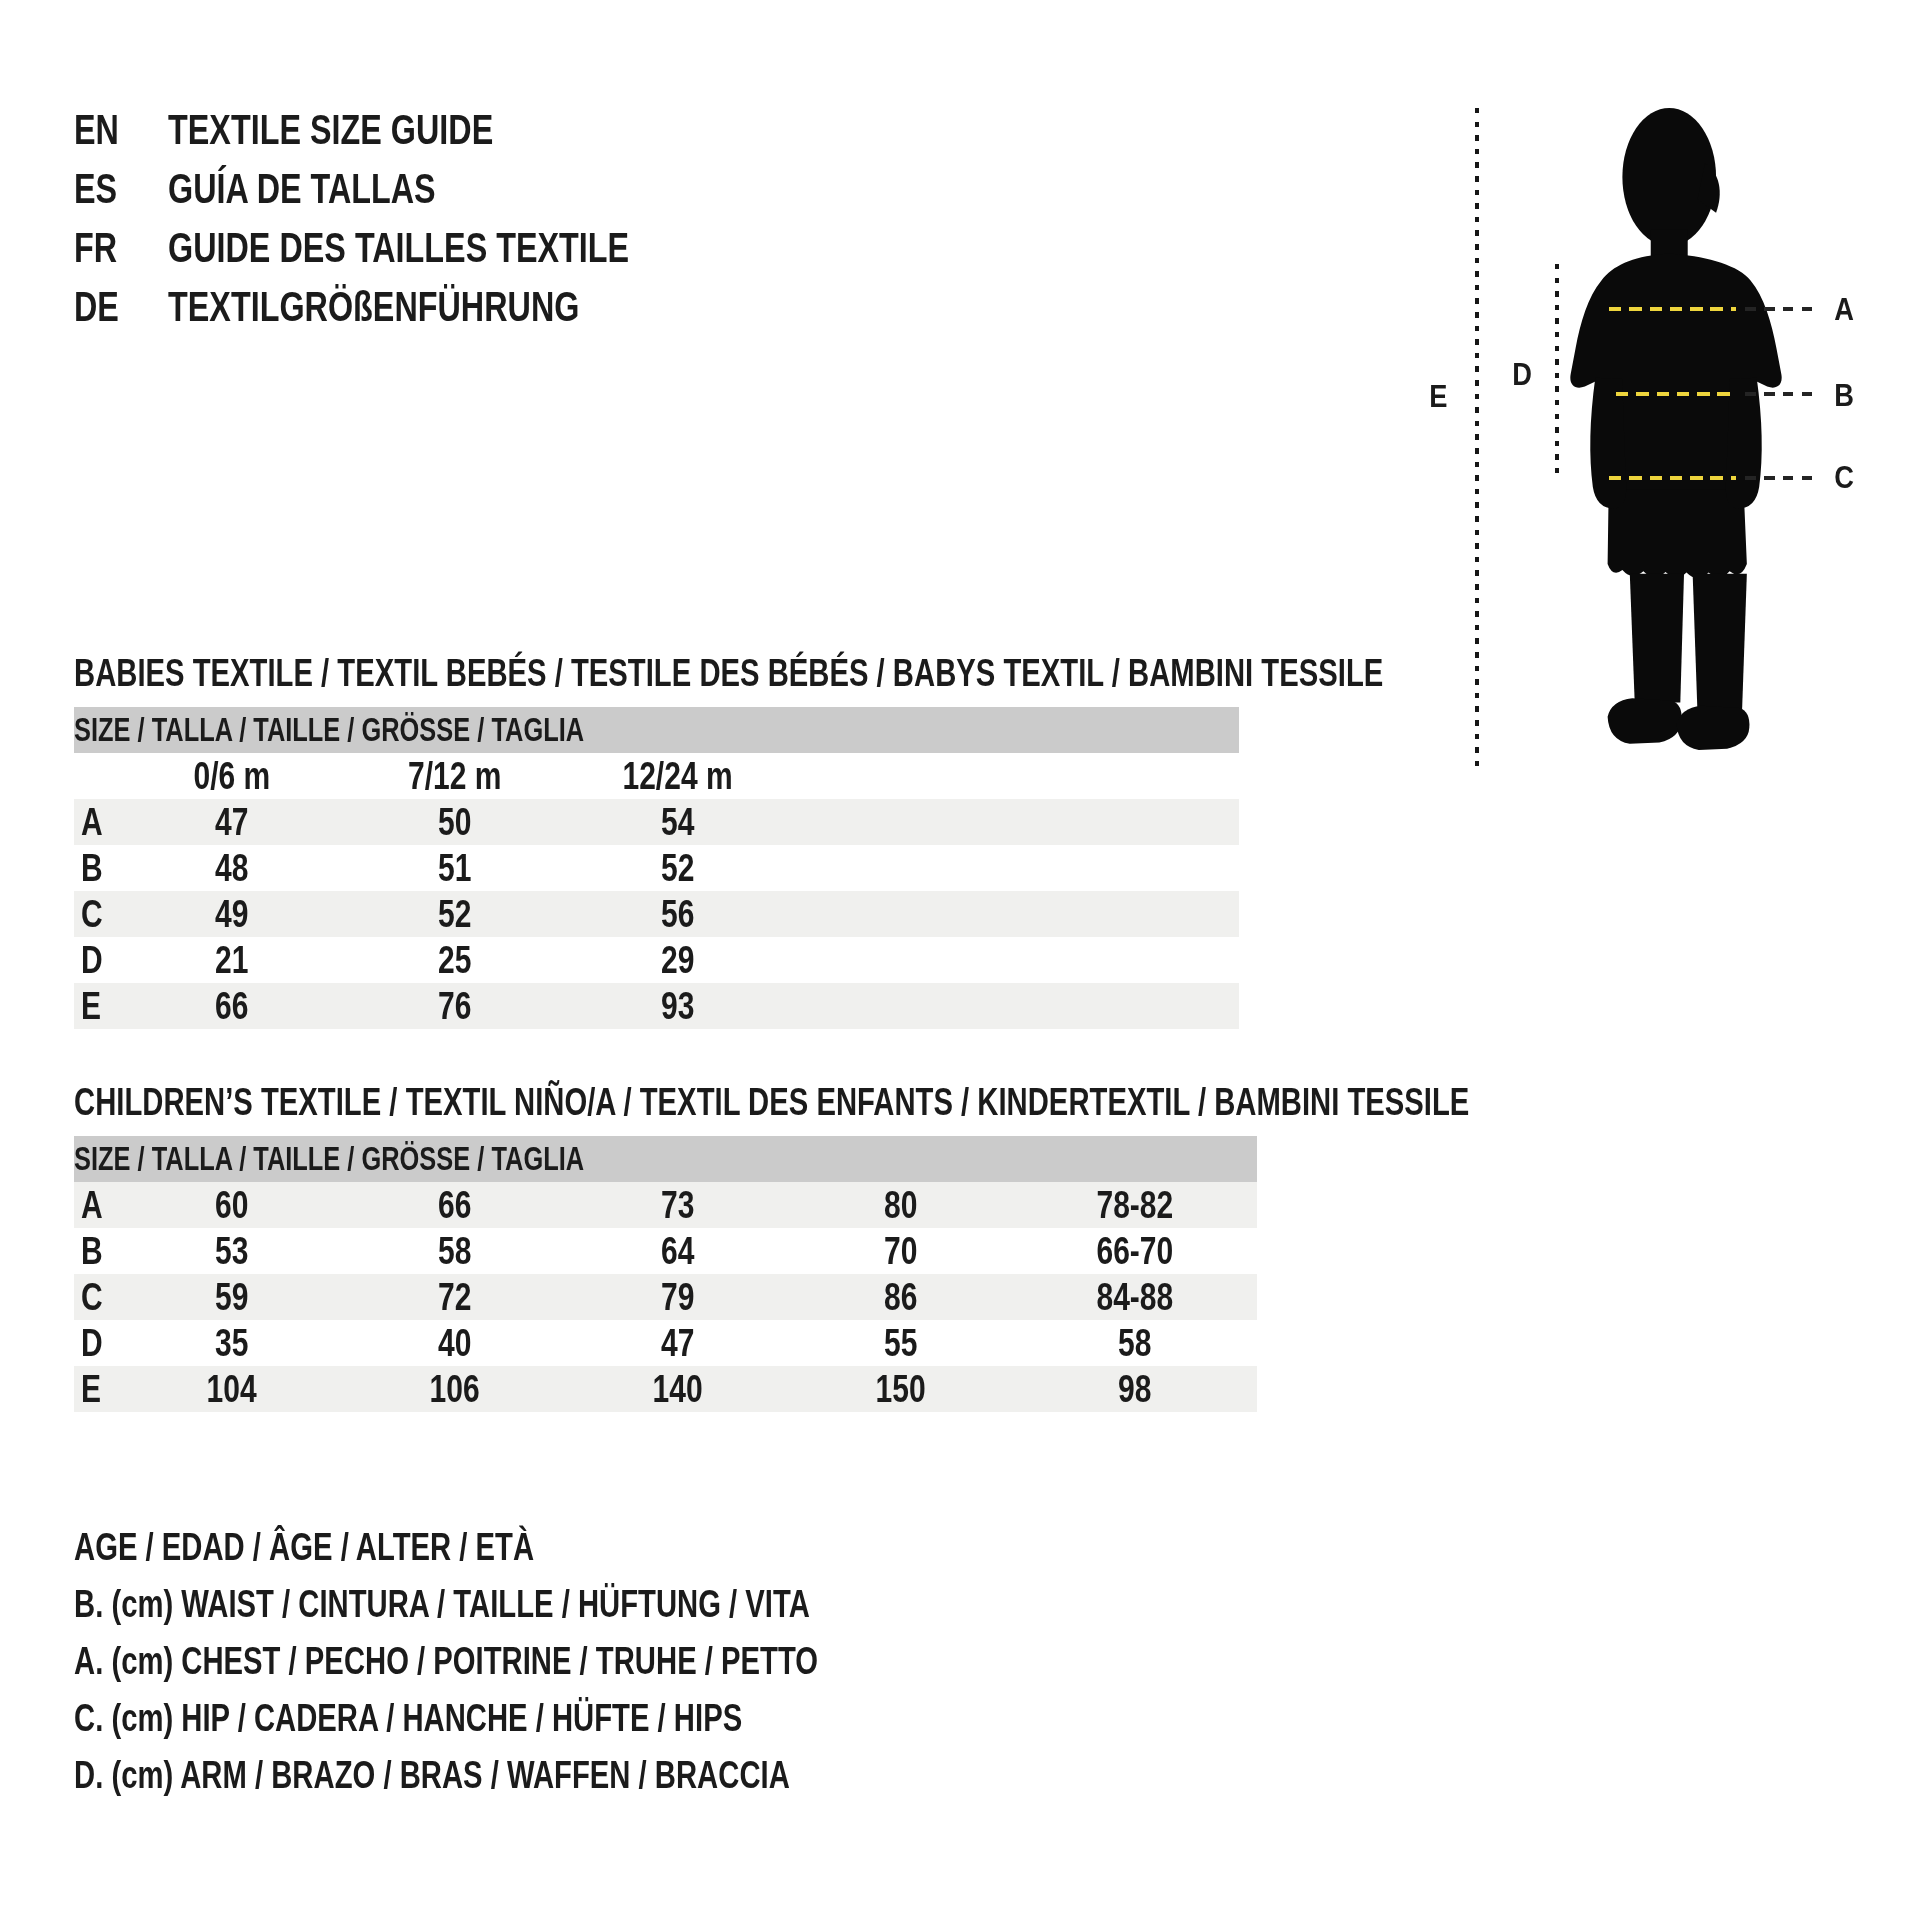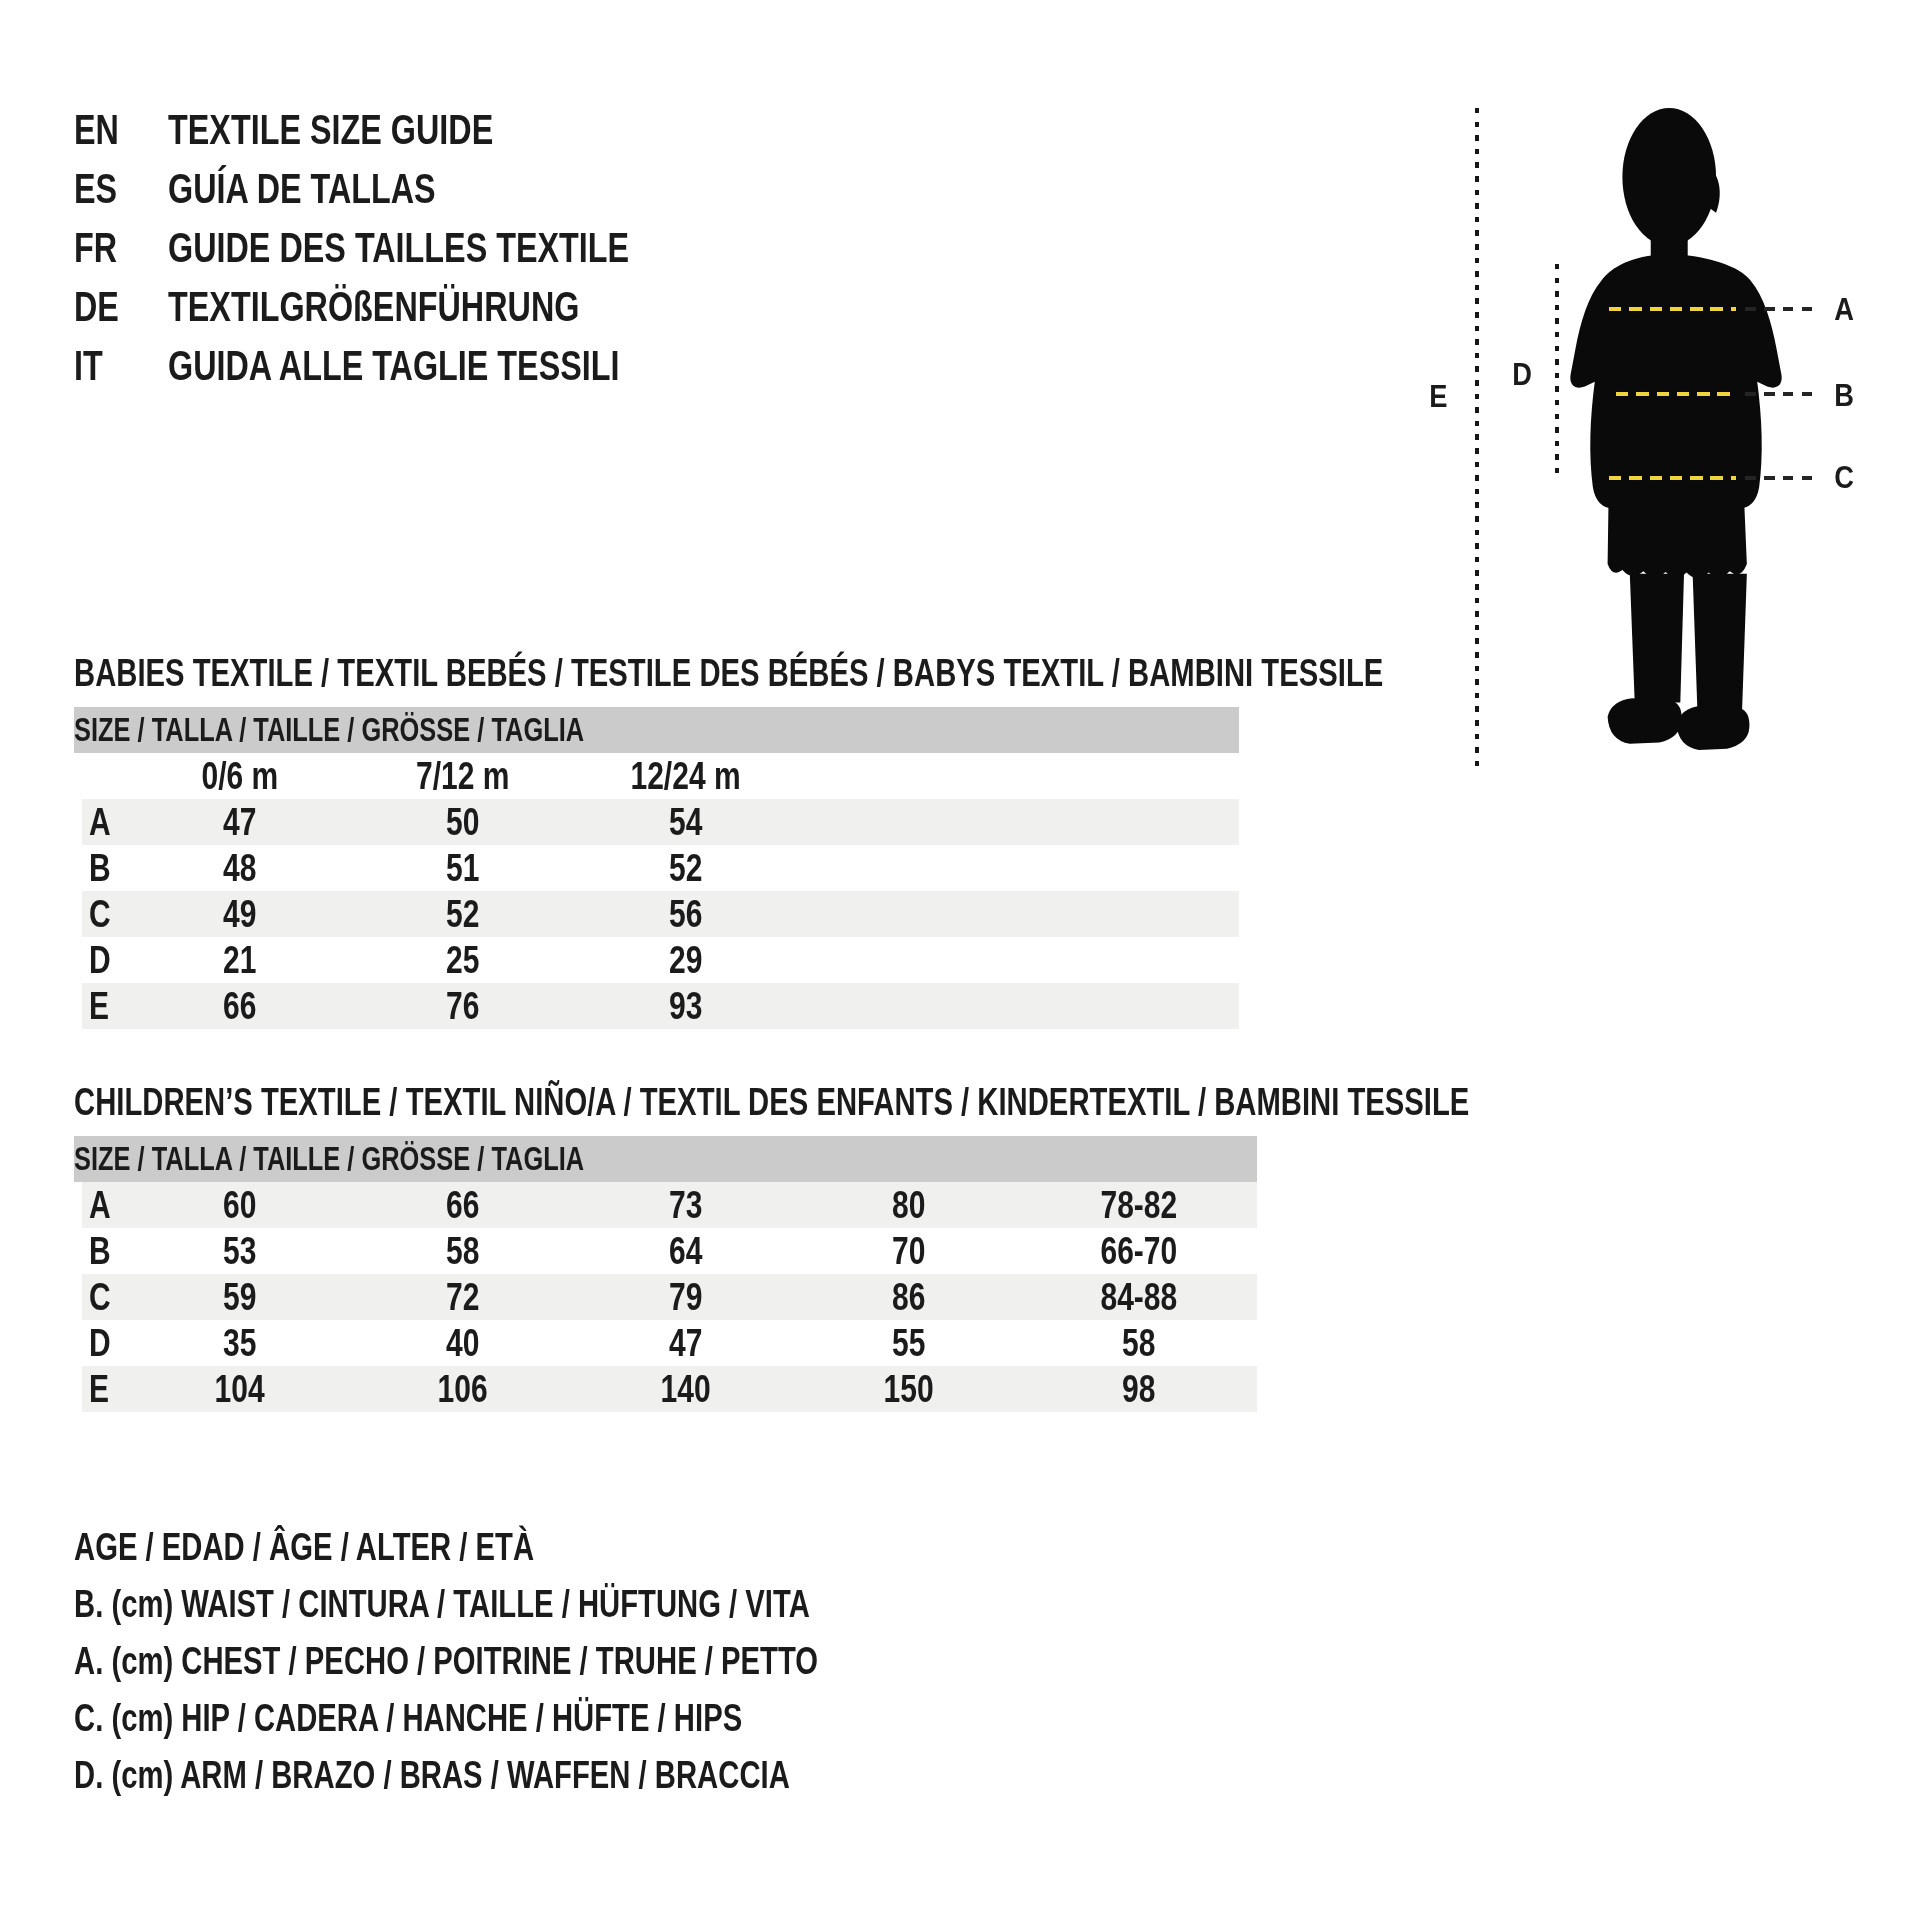--- a/index.html
+++ b/index.html
@@ -12,21 +12,21 @@
 
   
   .lang-row{height:59px;line-height:59px;font-size:42px;}
   .lang-code{display:inline-block;width:94px;vertical-align:top;}
 
   
   .sec-title{font-size:38px;line-height:38px;margin-top:8px;}
 
   
   .size-bar{height:46px;background:#cbcbcb;display:flex;align-items:center;box-sizing:border-box;font-size:33px;}
-  .t-row{height:46px;align-items:center;font-size:39px;display:grid;margin-left:8px;}
+  .t-row{height:46px;align-items:center;font-size:39px;display:grid;}
   .bt-row{grid-template-columns:46px 223px 223px 223px 1fr;}
   .ch-row{grid-template-columns:46px 223px 223px 223px 223px 1fr;}
   .striped{background:#f0f0ee;}
   .cell{text-align:center;line-height:46px;}
   .cell.lab{text-align:left;padding-left:7.4px;}
 
   
   .legend-line{height:57px;line-height:57px;font-size:38px;}
 
   
@@ -47,23 +47,20 @@
     </div>
     <div class="lang-row">
       <span class="lang-code"><span class="ct">ES</span></span><span class="ct">GUÍA DE TALLAS</span>
     </div>
     <div class="lang-row">
       <span class="lang-code"><span class="ct">FR</span></span><span class="ct">GUIDE DES TAILLES TEXTILE</span>
     </div>
     <div class="lang-row">
       <span class="lang-code"><span class="ct">DE</span></span><span class="ct">TEXTILGRÖßENFÜHRUNG</span>
     </div>
-    <div class="lang-row">
-      <span class="lang-code"><span class="ct">IT</span></span><span class="ct">GUIDA ALLE TAGLIE TESSILI</span>
-    </div>
   </div>
 
   <div class="vdots abs" style="left:1475px;top:108px;height:662px;"></div>
   <div class="vdots abs" style="left:1555px;top:264px;height:209px;width:3.7px;"></div>
   <div class="m-label abs" style="left:1417px;top:376px;"><span>E</span></div>
   <div class="m-label abs" style="left:1501px;top:354px;"><span>D</span></div>
 
   <svg class="abs" style="left:1568px;top:108px;" width="216" height="650" viewBox="0 0 350 1055">
     <g fill="#0a0a0a">
       <ellipse cx="164" cy="112" rx="76" ry="112"></ellipse>

